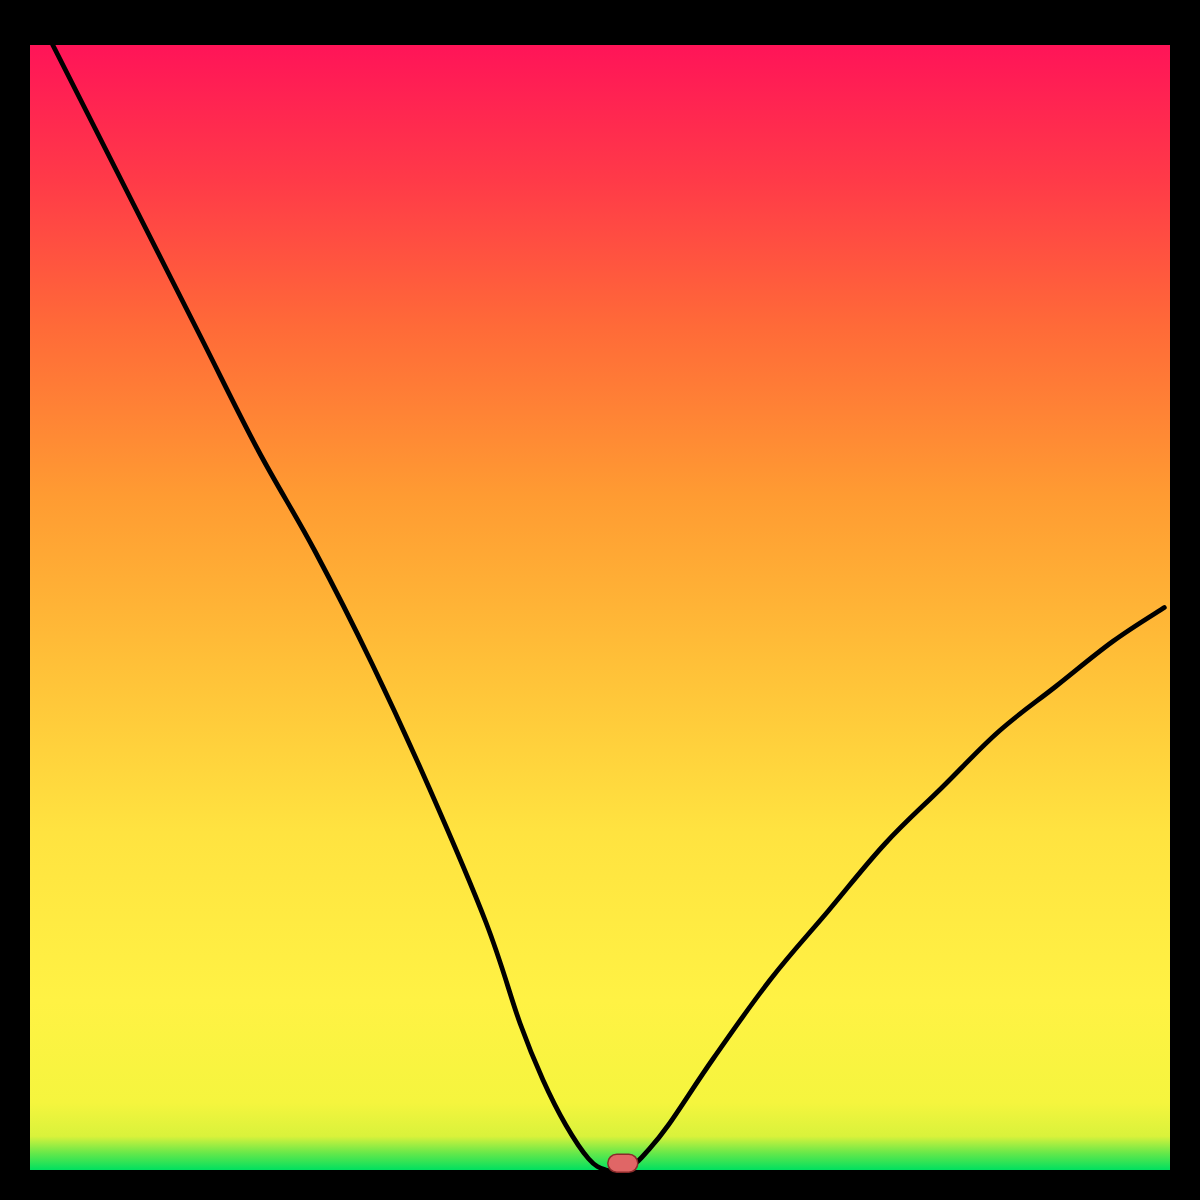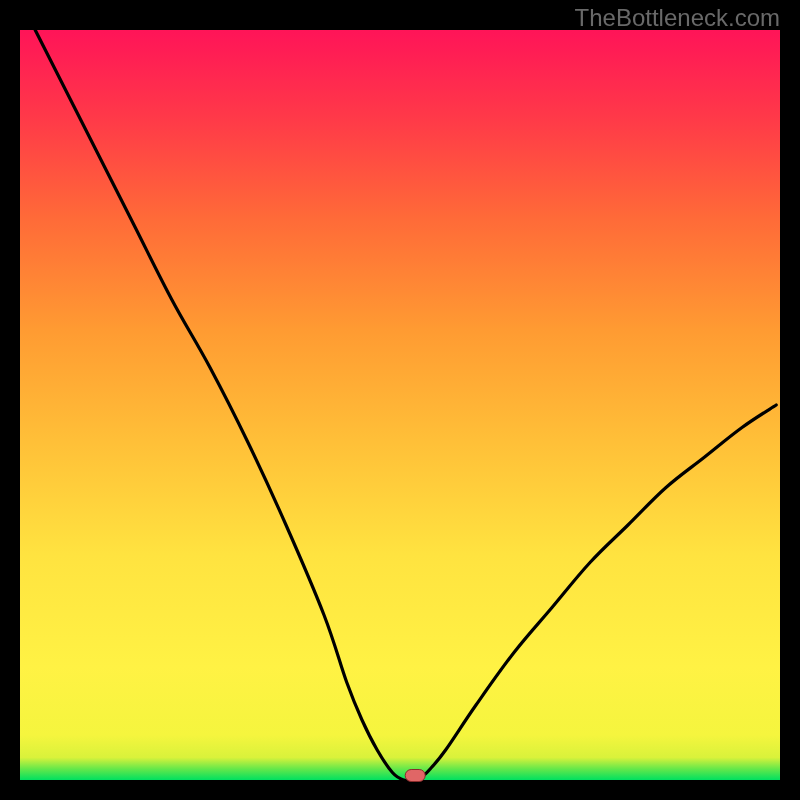--- a/index.html
+++ b/index.html
@@ -30,21 +30,20 @@
   svg {
     position: absolute;
     left: 0;
     top: 0;
   }
 </style>
 </head>
 <body>
 <div class="frame">
 
-<div class="watermark">TheBottleneck.com</div>
 
 <svg id="chart-svg" width="800" height="800" viewBox="0 0 800 800">
   <defs>
     <linearGradient id="bg-grad" x1="0" y1="1" x2="0" y2="0">
           <stop offset="0%" stop-color="#00e060"></stop>
           <stop offset="1.5%" stop-color="#66e84a"></stop>
           <stop offset="3%" stop-color="#d9f23b"></stop>
           <stop offset="6%" stop-color="#f5f53e"></stop>
           <stop offset="15%" stop-color="#fff244"></stop>
           <stop offset="30%" stop-color="#ffe340"></stop>

